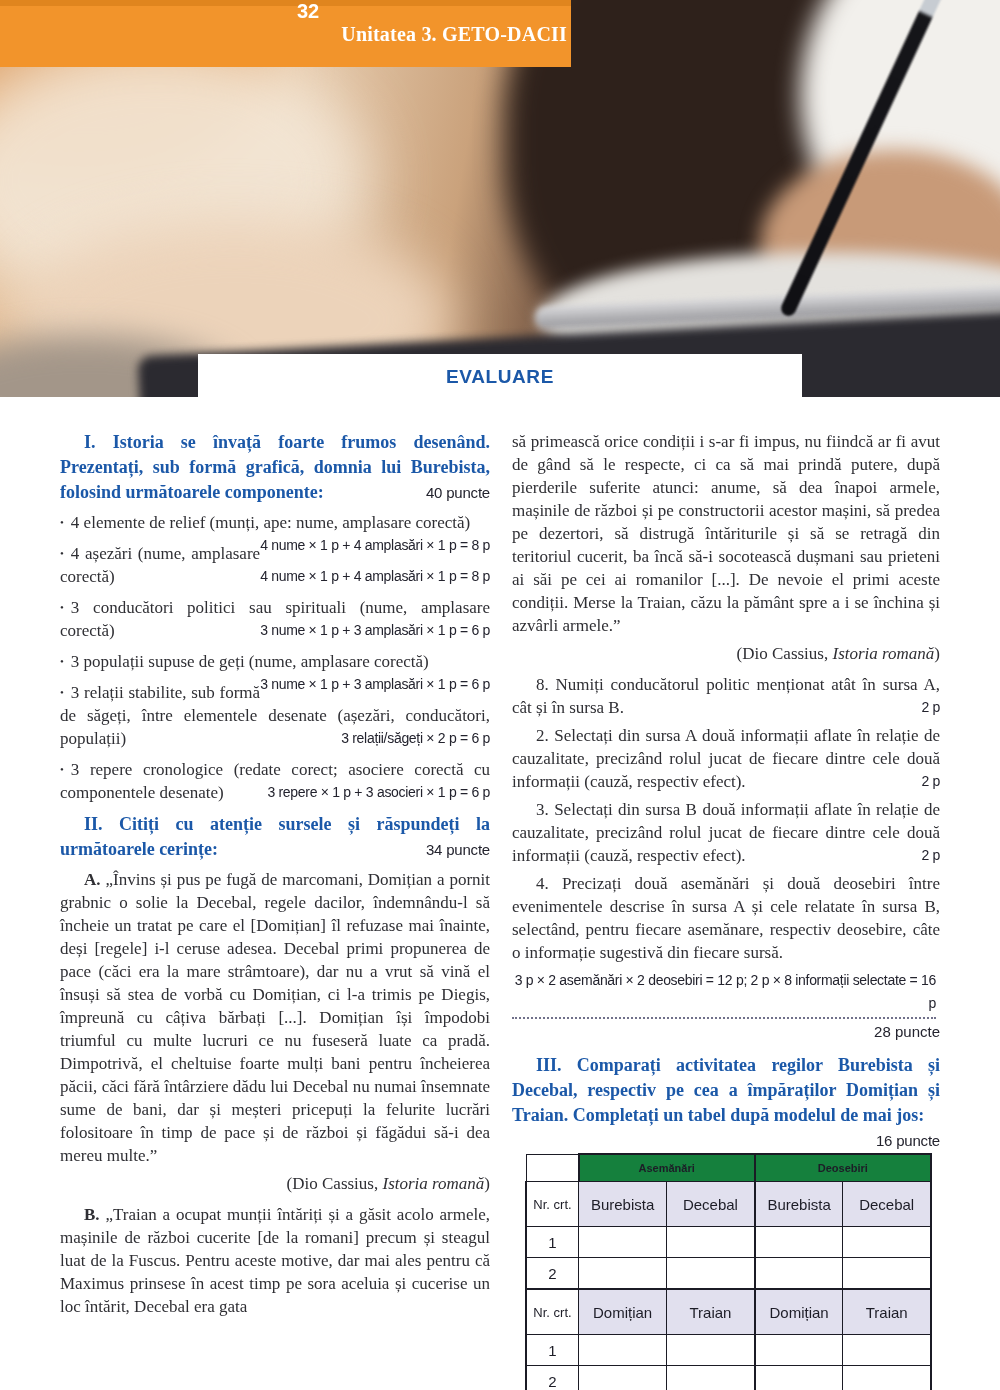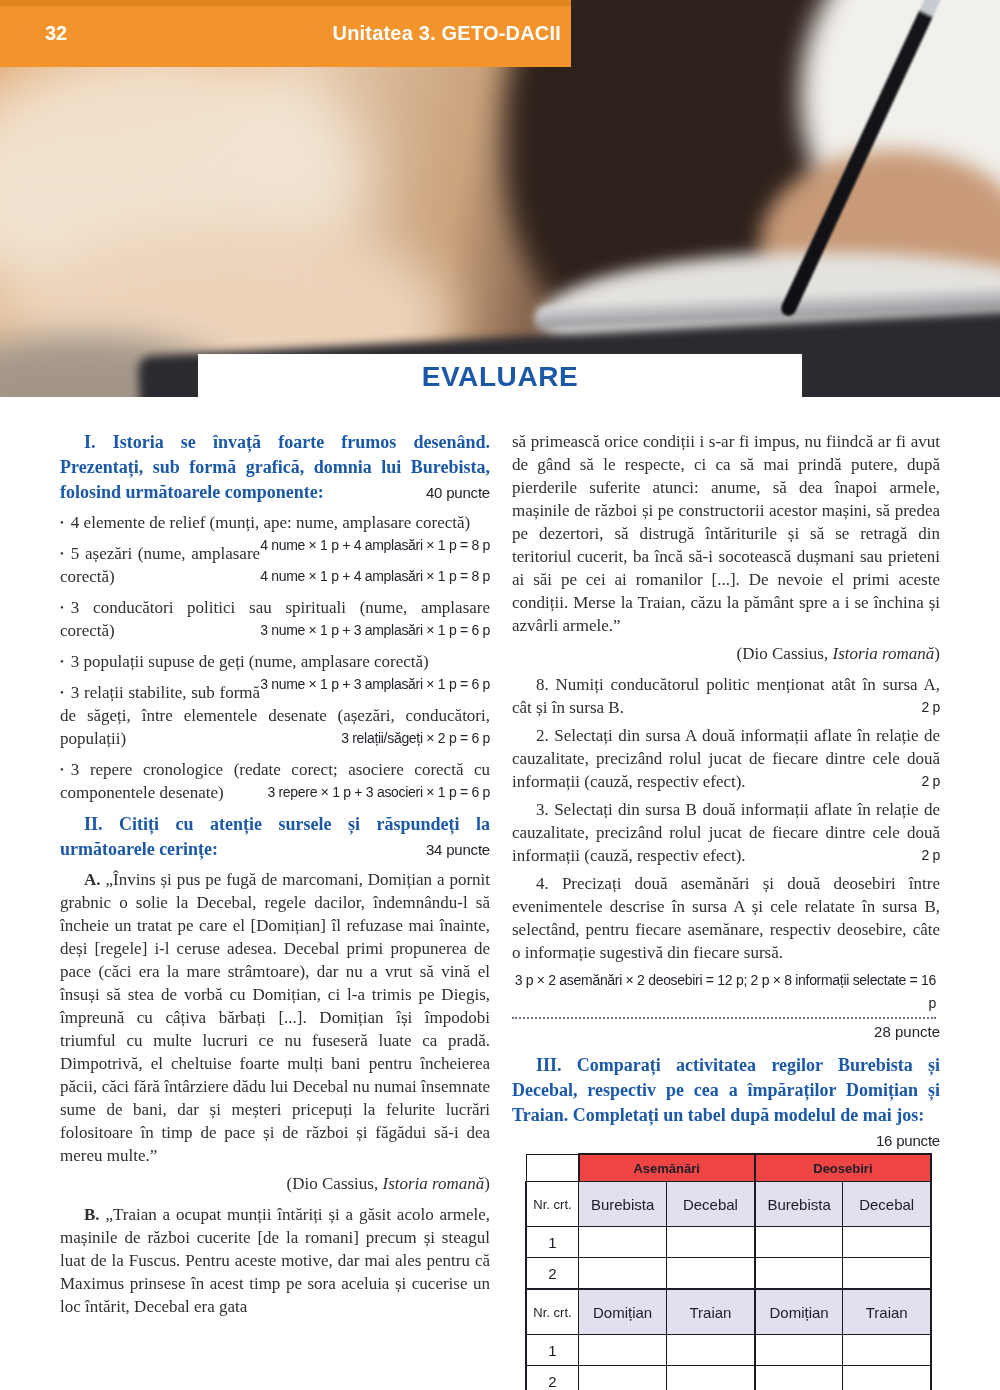--- a/index.html
+++ b/index.html
@@ -23,29 +23,29 @@
   .b-desk{left:140px;top:332px;width:940px;height:120px;border-radius:14px;
           background:#2b2a30;filter:blur(5px);transform:rotate(-3deg);}
   .pen{position:absolute;left:854px;top:-28px;width:15px;height:360px;border-radius:8px;
        background:linear-gradient(180deg,#c7ccd2 0px,#c7ccd2 26px,#16161a 30px,#101014 100%);
        transform:rotate(25deg);filter:blur(1px);}
 
   
   .topbar{position:absolute;left:0;top:0;width:571px;height:67px;
           background:linear-gradient(180deg,#e0851e 0px,#e0851e 6px,#f2942b 6px);
           display:flex;align-items:center;color:#ffffff;
-          font-family:"Liberation Sans","DejaVu Sans",sans-serif;font-weight:bold;}
+          font-family:"Liberation Sans","DejaVu Sans",sans-serif;font-weight:bold;flex-direction:column;}
   .pagenum{font-size:20px;padding-left:45px;}
-  .unittitle{margin-left:auto;padding-right:10px;font-size:20px;letter-spacing:.2px;}
+  .unittitle{margin-left:auto;padding-right:4px;font-size:20px;letter-spacing:.2px;font-family:Liberation Serif, serif;}
 
   
   .evalbox{position:absolute;left:198px;top:354px;width:604px;height:46px;background:#ffffff;
            display:flex;align-items:center;justify-content:center;}
   .evaltitle{font-family:"Liberation Sans","DejaVu Sans",sans-serif;font-weight:bold;
-             font-size:28px;letter-spacing:.6px;color:#1b58a8;}
+             font-size:19px;letter-spacing:.6px;color:#1b58a8;}
 
   
   .col{position:absolute;top:430px;width:430px;font-size:17px;line-height:23px;
        text-align:justify;hyphens:auto;}
   .col-left{left:60px;}
   .col-right{left:512px;width:428px;}
 
   .h{font-weight:bold;color:#1b58a8;font-size:18px;line-height:25px;
      text-indent:24px;margin:0 0 6px 0;}
   .pts{float:right;font-family:"Liberation Sans","DejaVu Sans",sans-serif;font-weight:normal;
@@ -66,21 +66,21 @@
              border-bottom:2px dotted #70708a;padding-bottom:2px;margin:2px 4px 1px 0;}
   .subtotal{font-family:"Liberation Sans","DejaVu Sans",sans-serif;font-size:15px;
             color:#23232e;text-align:right;margin:0 0 10px 0;}
 
   
   table.cmp{border-collapse:collapse;margin:4px 0 6px 13px;width:407px;
             font-family:"Liberation Sans","DejaVu Sans",sans-serif;color:#1d1d27;
             table-layout:fixed;}
   table.cmp td{border:1px solid #1b1b25;text-align:center;vertical-align:middle;padding:0 2px;}
   td.corner{border:0;background:#ffffff;}
-  td.ghead{background:#ef4444;font-weight:bold;font-size:13px;height:26px;}
+  td.ghead{background:#15803d;font-weight:bold;font-size:11px;height:26px;}
   td.name{background:#e1e0ee;font-size:15px;height:44px;}
   td.rowh{background:#ffffff;font-size:13px;line-height:15px;}
   td.numc{font-size:15px;}
   tr.num td{height:30px;}
   .bt2{border-top-width:2px !important;} .bb2{border-bottom-width:2px !important;}
   .bl2{border-left-width:2px !important;} .br2{border-right-width:2px !important;}
   .c1{width:47px;} .c2,.c3,.c4,.c5{width:90px;}
   .clear{clear:both;}
 </style>
 </head>
@@ -116,21 +116,21 @@
     <p class="h">
       <span>I. Istoria se învață foarte frumos desenând. Prezentați, sub formă grafică, domnia lui Burebista, folosind următoarele componente:</span>
       <span class="pts">40 puncte</span>
     </p>
 
     <p class="bullet">
       <span class="mark">•</span><span>4 elemente de relief (munți, ape: nume, amplasare corectă)</span>
       <span class="score">4 nume × 1 p + 4 amplasări × 1 p = 8 p</span>
     </p>
     <p class="bullet">
-      <span class="mark">•</span><span>5 așezări (nume, amplasare corectă)</span>
+      <span class="mark">•</span><span>4 așezări (nume, amplasare corectă)</span>
       <span class="score">4 nume × 1 p + 4 amplasări × 1 p = 8 p</span>
     </p>
     <p class="bullet">
       <span class="mark">•</span><span>3 conducători politici sau spirituali (nume, amplasare corectă)</span>
       <span class="score">3 nume × 1 p + 3 amplasări × 1 p = 6 p</span>
     </p>
     <p class="bullet">
       <span class="mark">•</span><span>3 populații supuse de geți (nume, amplasare corectă)</span>
       <span class="score">3 nume × 1 p + 3 amplasări × 1 p = 6 p</span>
     </p>

